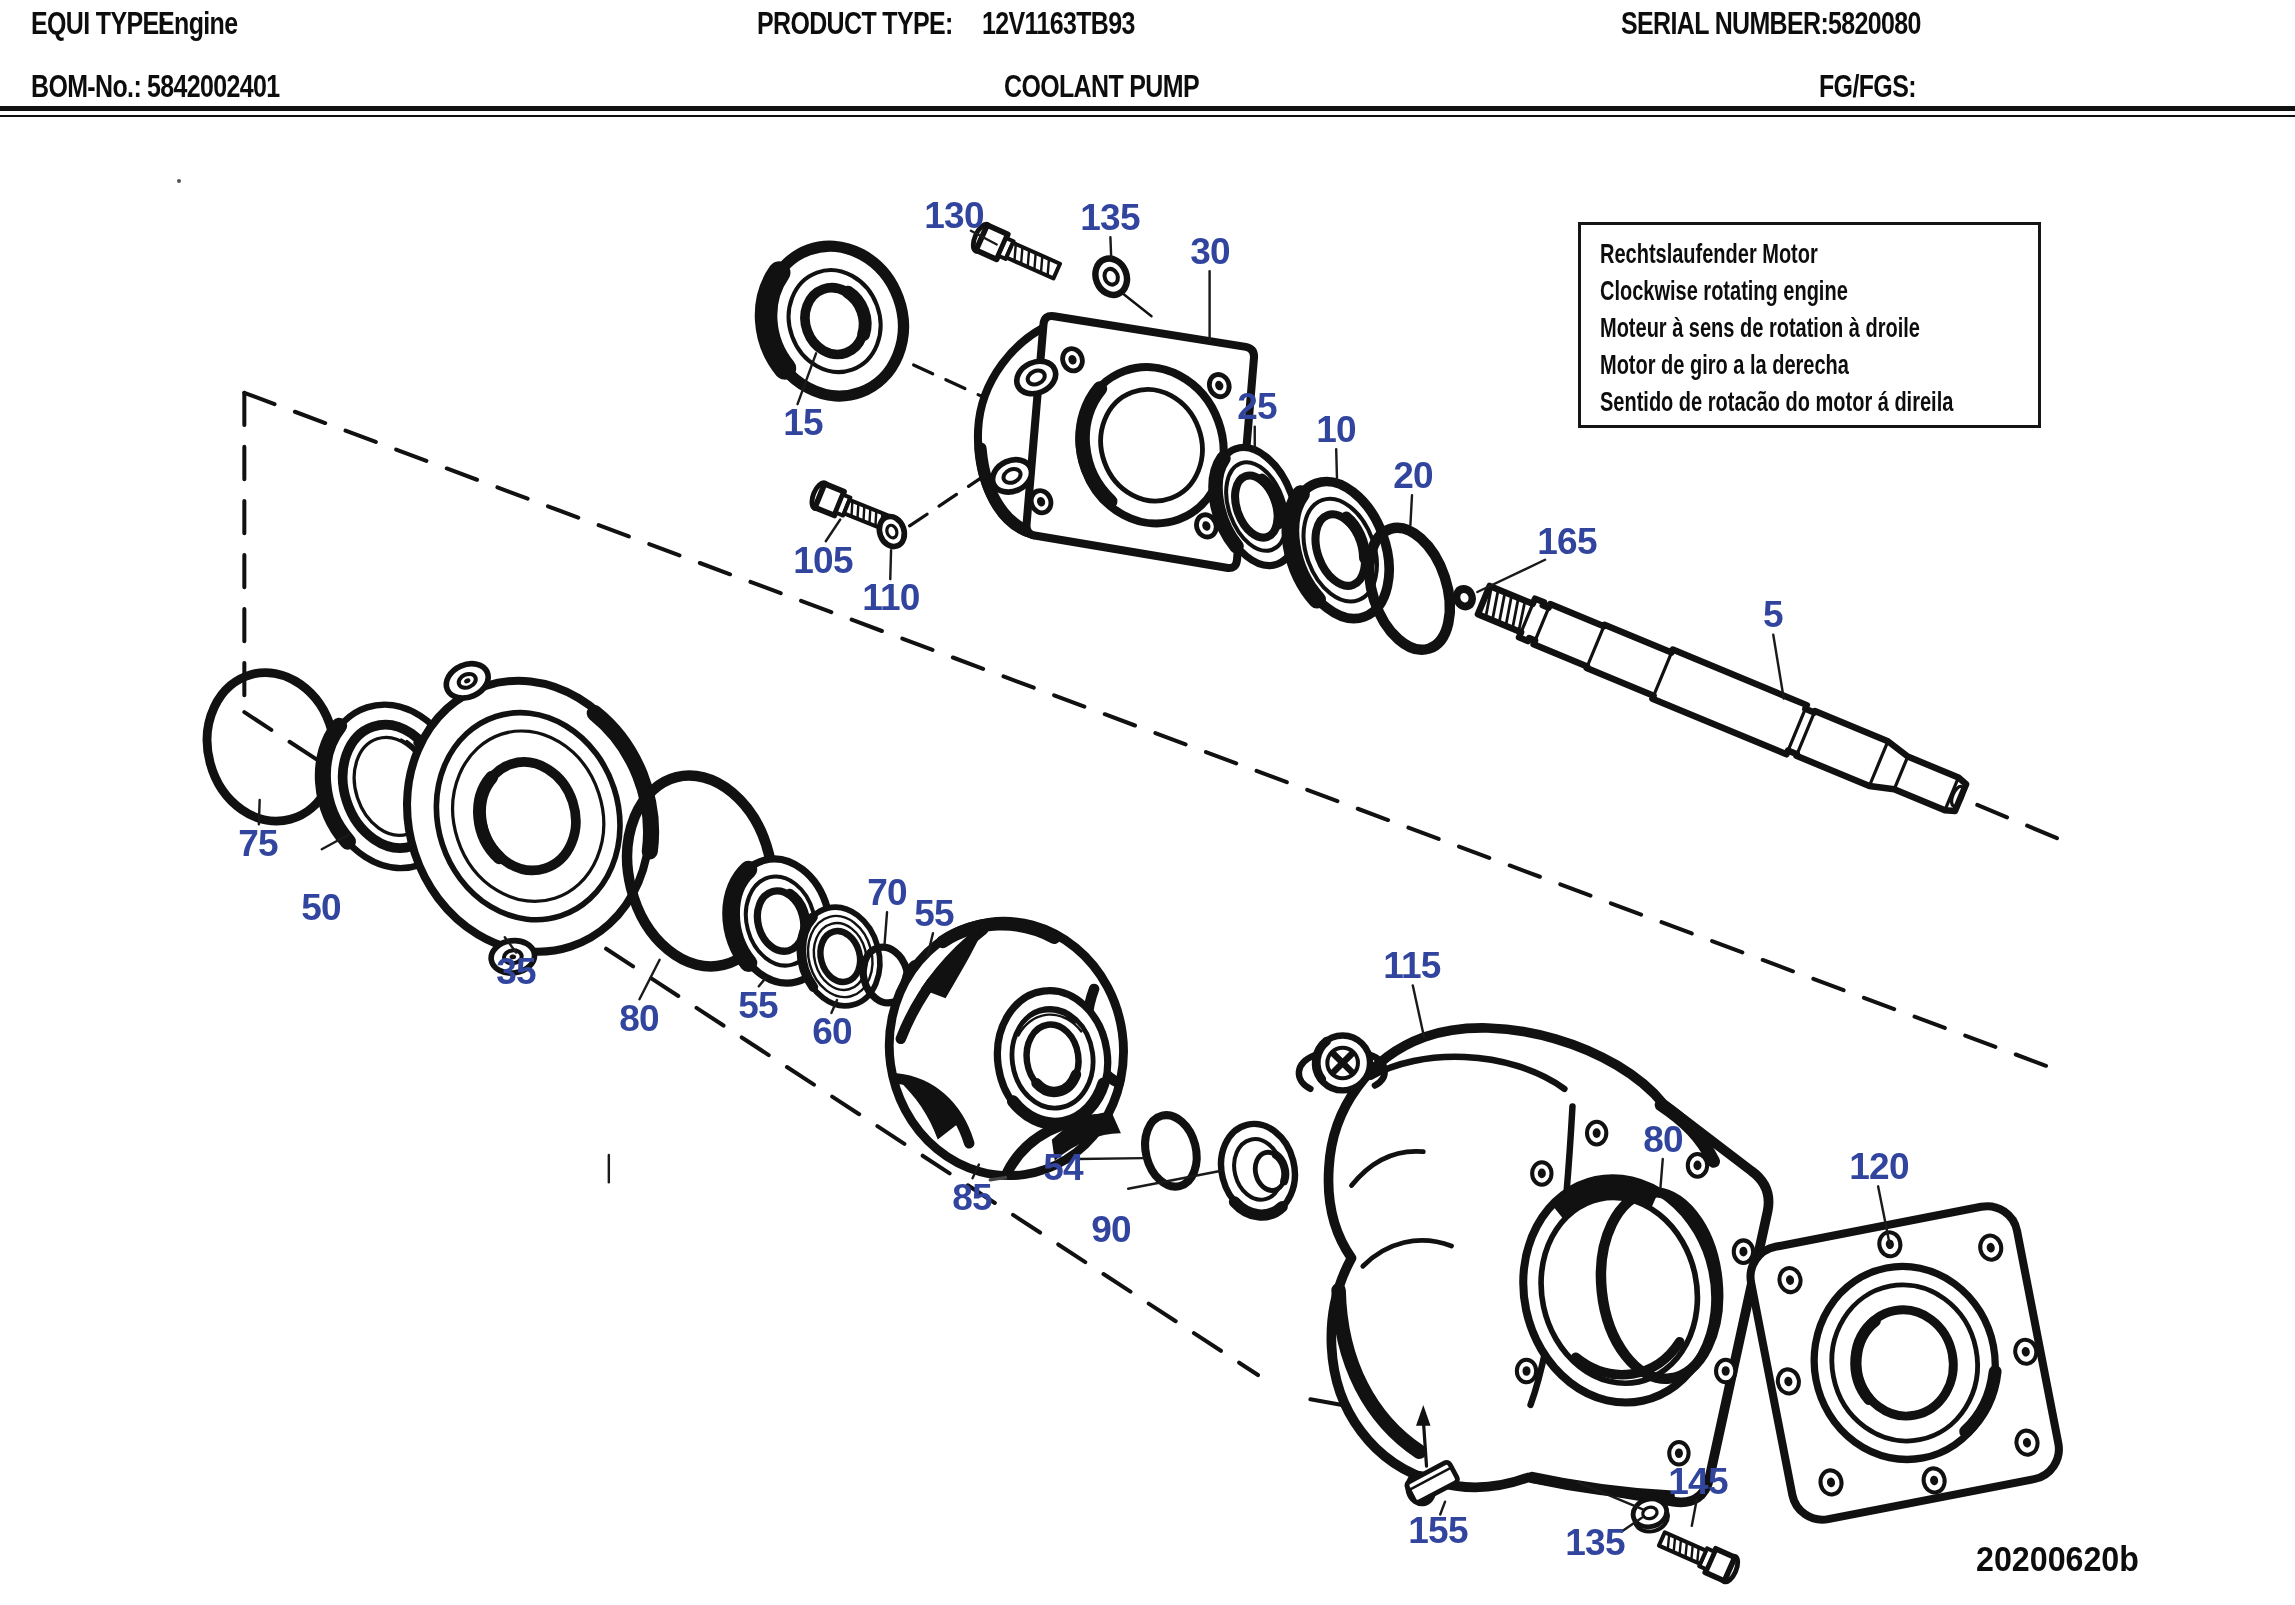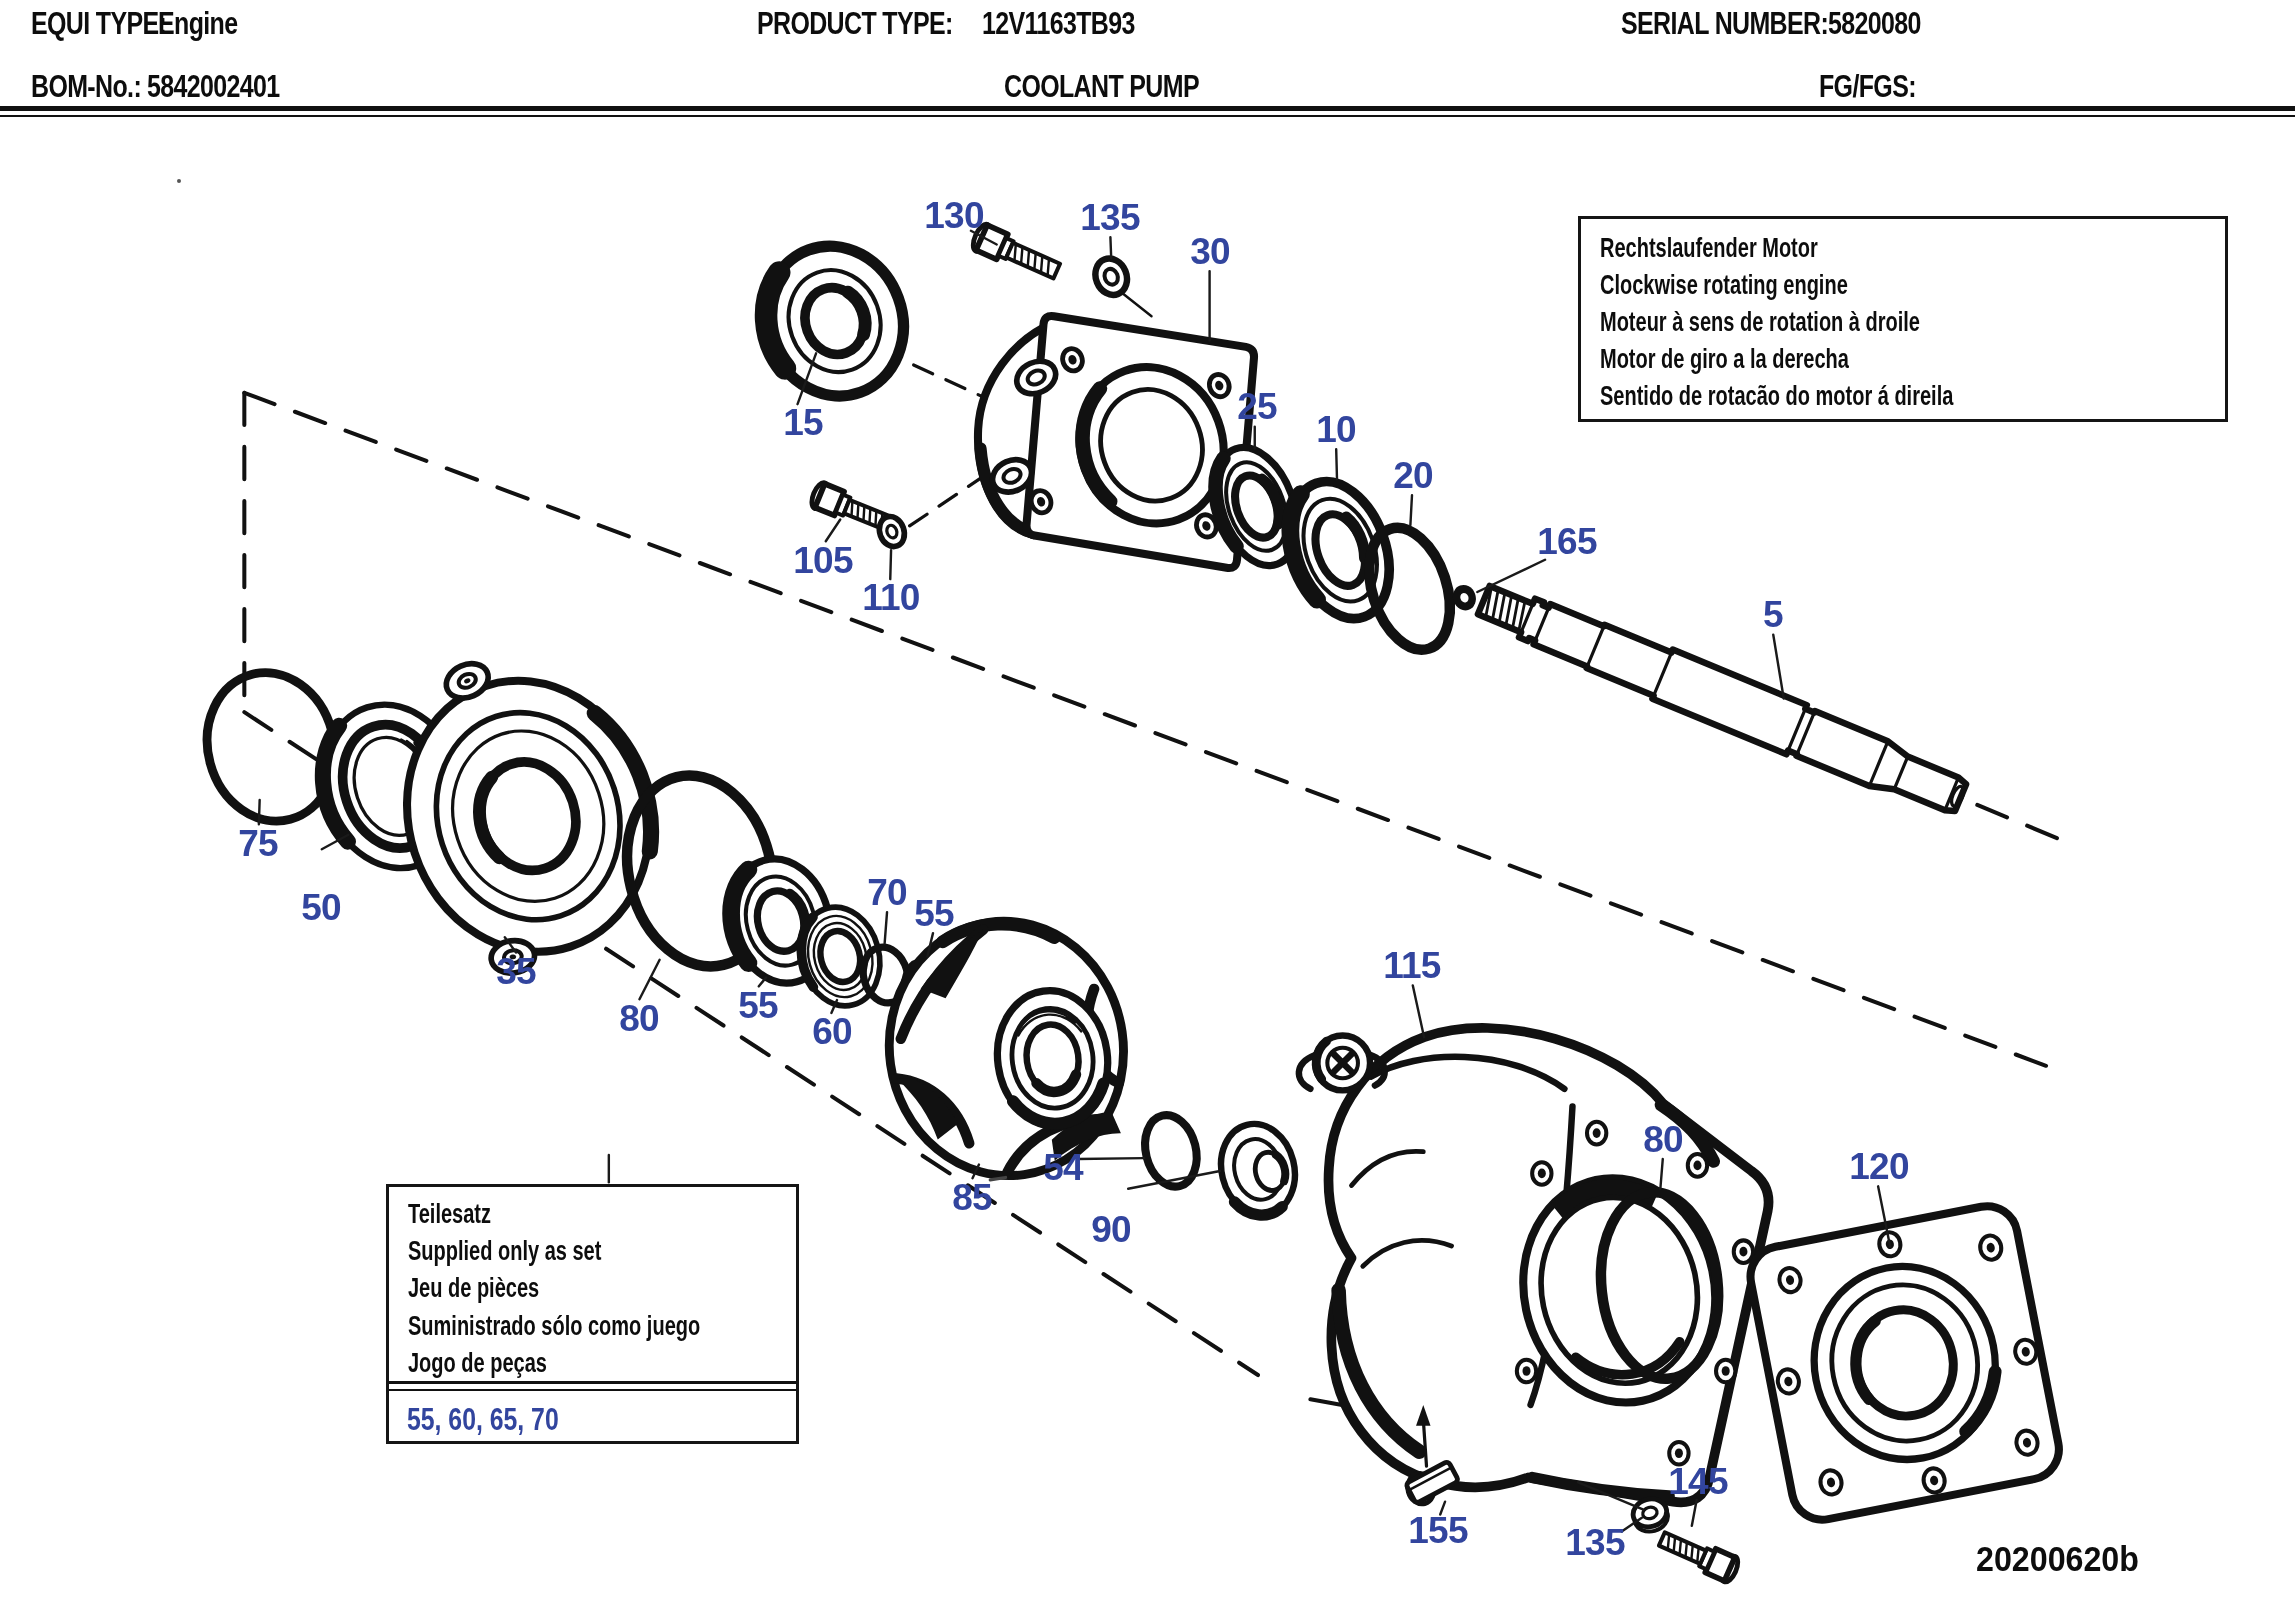--- a/index.html
+++ b/index.html
@@ -445,35 +445,25 @@
       <div class="callout" style="left: 1063px; top: 1168px;">54</div>
       <div class="callout" style="left: 1111px; top: 1198px; margin-top: 32px;">90</div>
       <div class="callout" style="left: 1412px; top: 966px;">115</div>
       <div class="callout" style="left: 1663px; top: 1140px;">80</div>
       <div class="callout" style="left: 1879px; top: 1167px;">120</div>
       <div class="callout" style="left: 1438px; top: 1531px;">155</div>
       <div class="callout" style="left: 1595px; top: 1543px;">135</div>
       <div class="callout" style="left: 1698px; top: 1482px;">145</div>
     </div>
 
-  <div class="notebox" style="left:1578px;top:216px;width:650px;height:206px;">
+  <div class="notebox" style="left:1578px;top:222px;width:463px;height:206px;">
     <div class="noteline" style="top:13px">Rechtslaufender Motor</div>
     <div class="noteline" style="top:50px">Clockwise rotating engine</div>
     <div class="noteline" style="top:87px">Moteur à sens de rotation à droile</div>
     <div class="noteline" style="top:124px">Motor de giro a la derecha</div>
     <div class="noteline" style="top:161px">Sentido de rotacão do motor á direila</div>
   </div>
 
-  <div class="notebox" style="left:386px;top:1184px;width:413px;height:260px;">
-    <div class="noteline" style="top:11.3px">Teilesatz</div>
-    <div class="noteline" style="top:48px">Supplied only as set</div>
-    <div class="noteline" style="top:85px">Jeu de pièces</div>
-    <div class="noteline" style="top:123px">Suministrado sólo como juego</div>
-    <div class="noteline" style="top:160px">Jogo de peças</div>
-    <div class="divbar" style="top:194px;height:3.2px"></div>
-    <div class="divbar" style="top:202px;height:2.4px"></div>
-    <div class="setline" style="top:215px">55, 60, 65, 70</div>
-  </div>
 
   <div class="watermark" style="left:1976px;top:1539px">20200620b</div>
 
 </div>
 
 
 </body></html>

